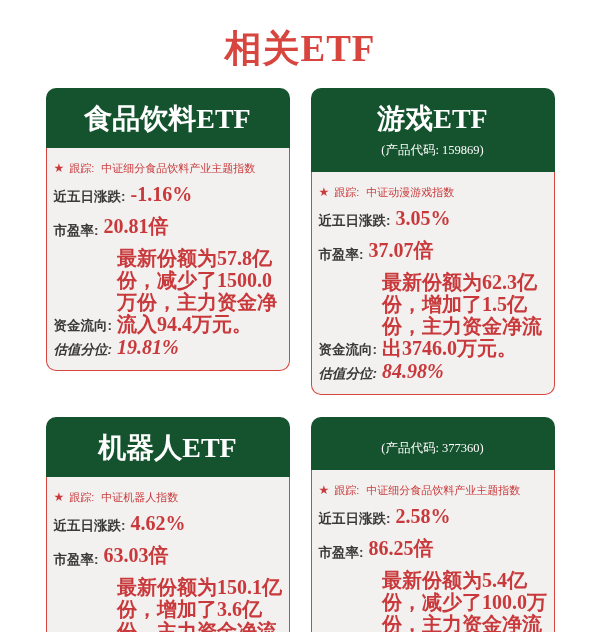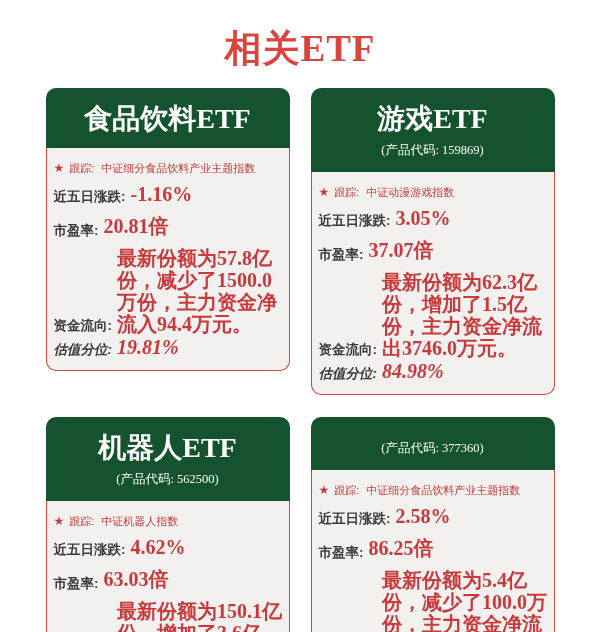--- a/index.html
+++ b/index.html
@@ -141,21 +141,20 @@
         <div class="row last">
           <span class="lbl">估值分位:</span>
           <span class="val">84.98%</span>
         </div>
       </div>
     </section>
 
     <section class="card">
       <header class="card-head">
         <div class="etf-name">机器人ETF</div>
-        <div class="etf-code">(产品代码: 562500)</div>
       </header>
       <div class="card-body">
         <div class="track-row">
           <span class="star">★</span>
           <span class="track-label">跟踪:</span>
           <span class="track-index">中证机器人指数</span>
         </div>
         <div class="row">
           <span class="lbl">近五日涨跌:</span>
           <span class="val">4.62%</span>

